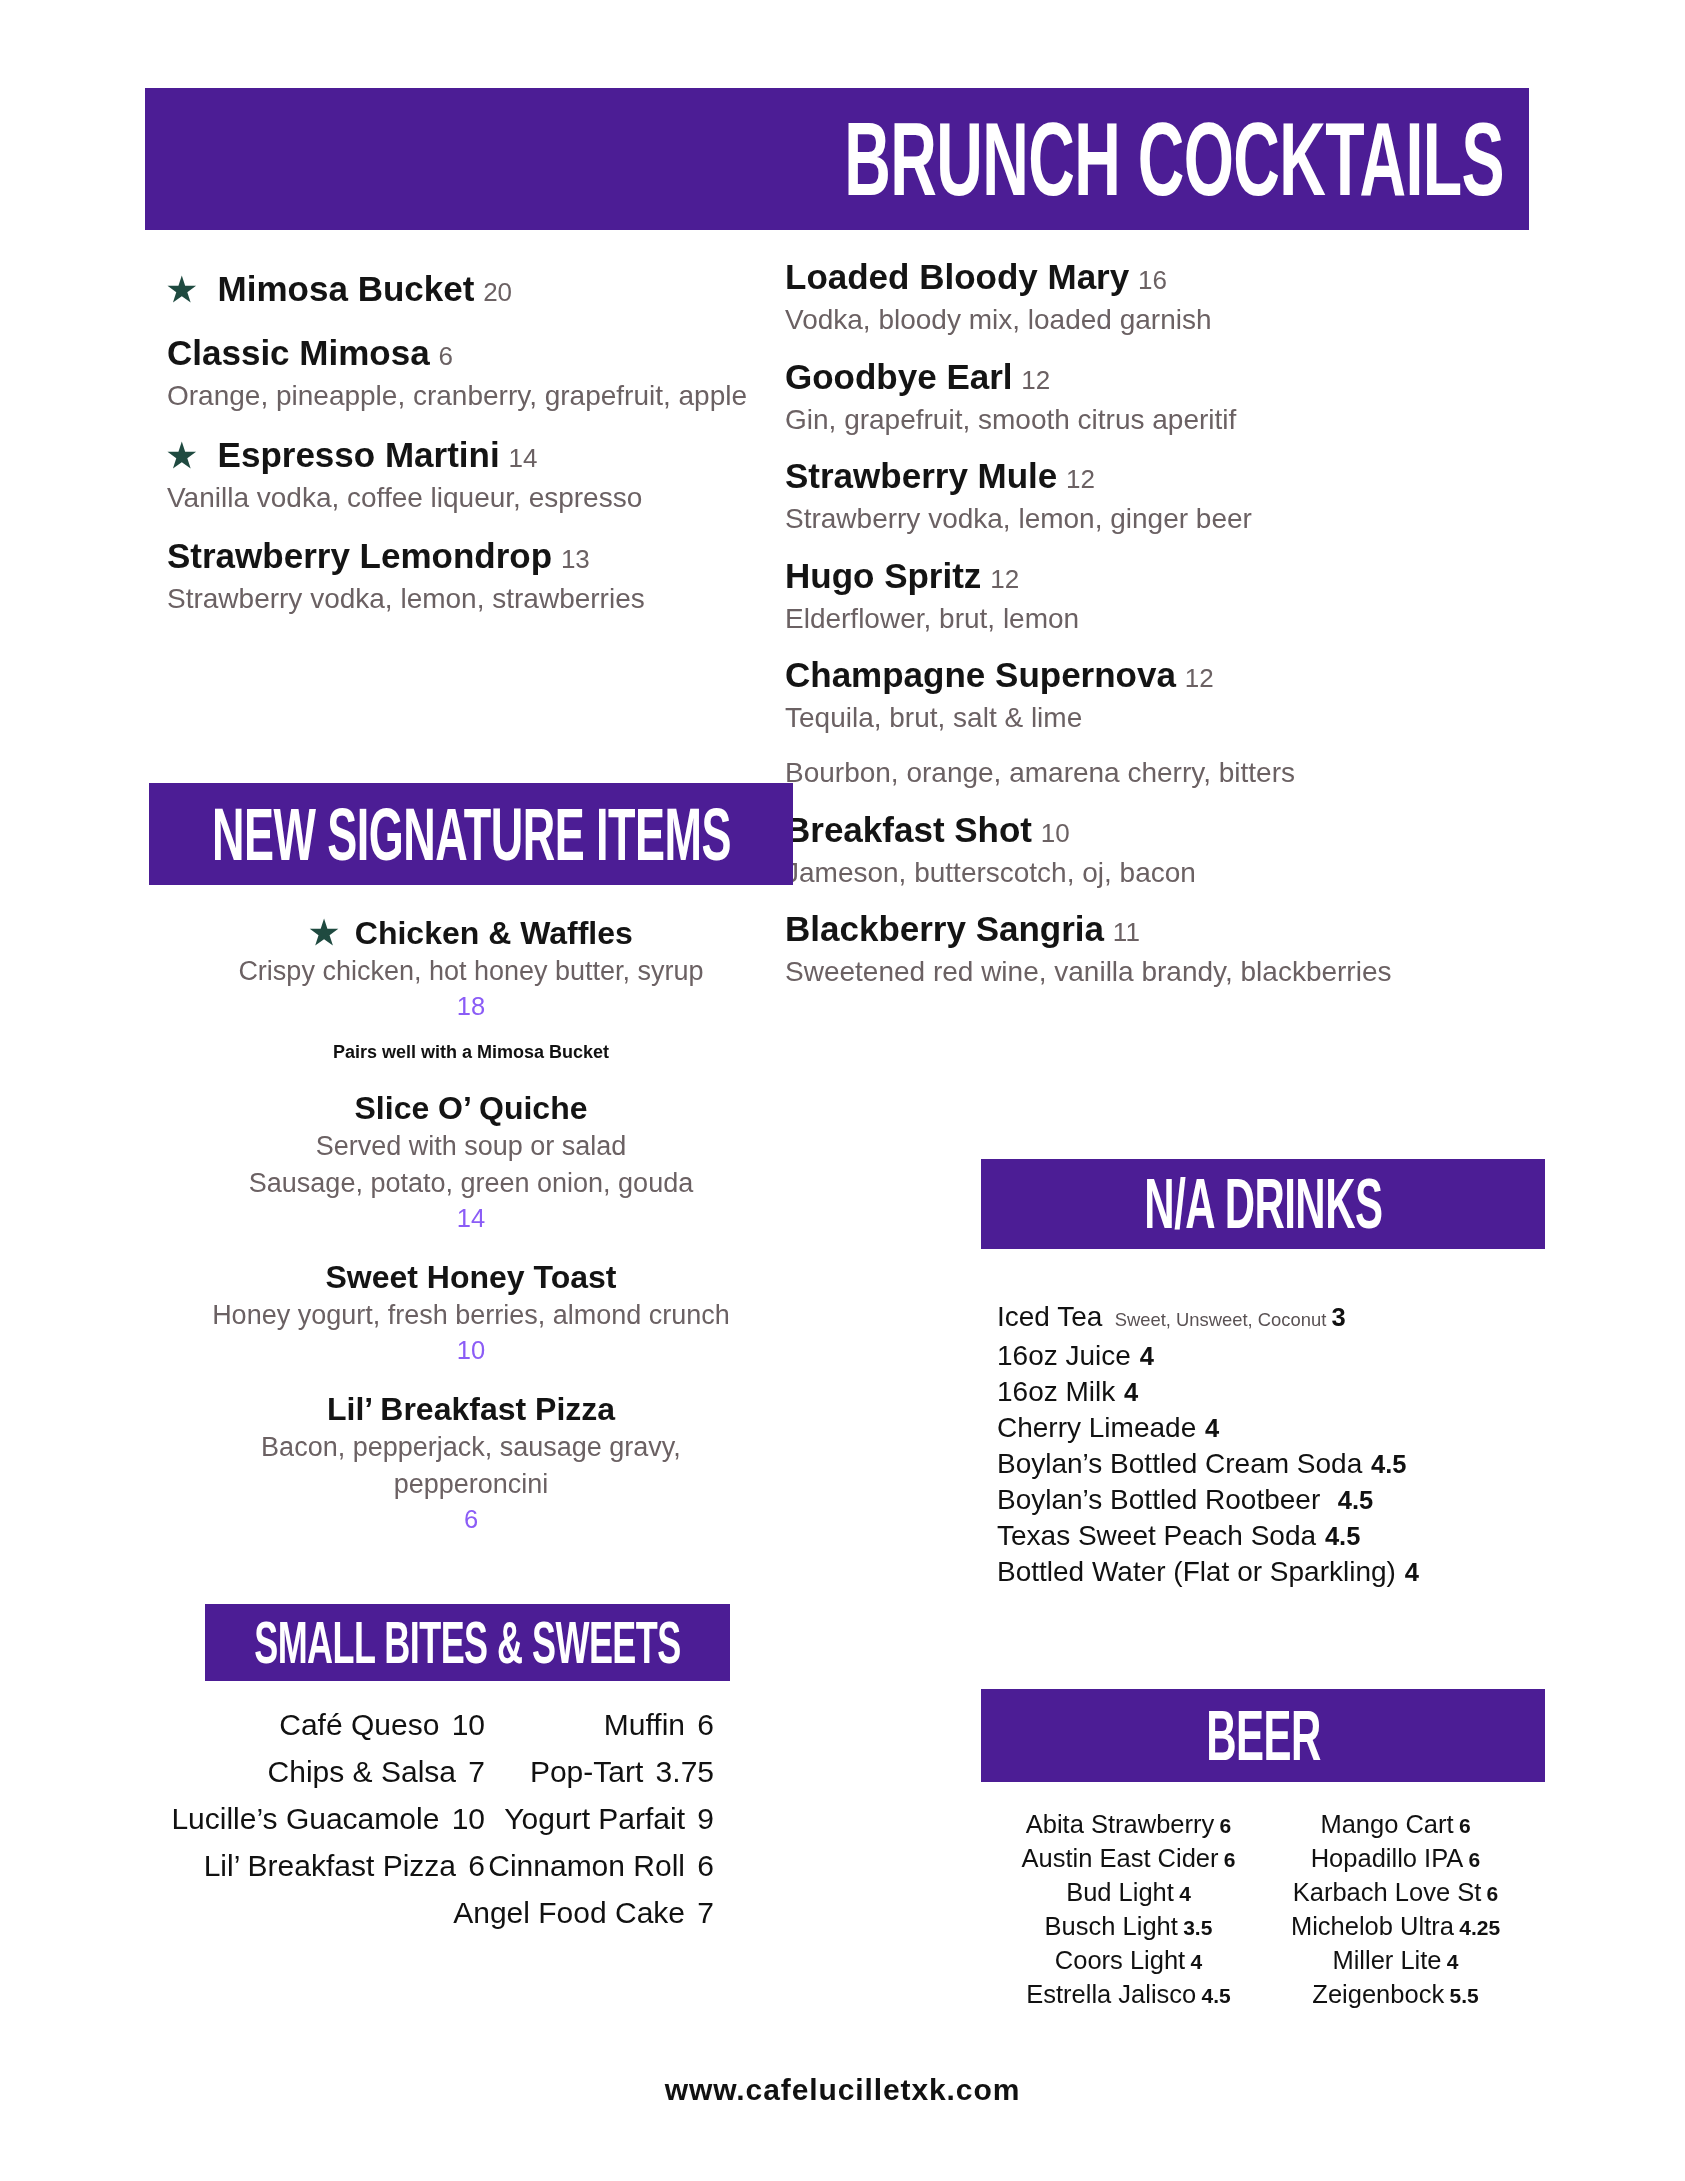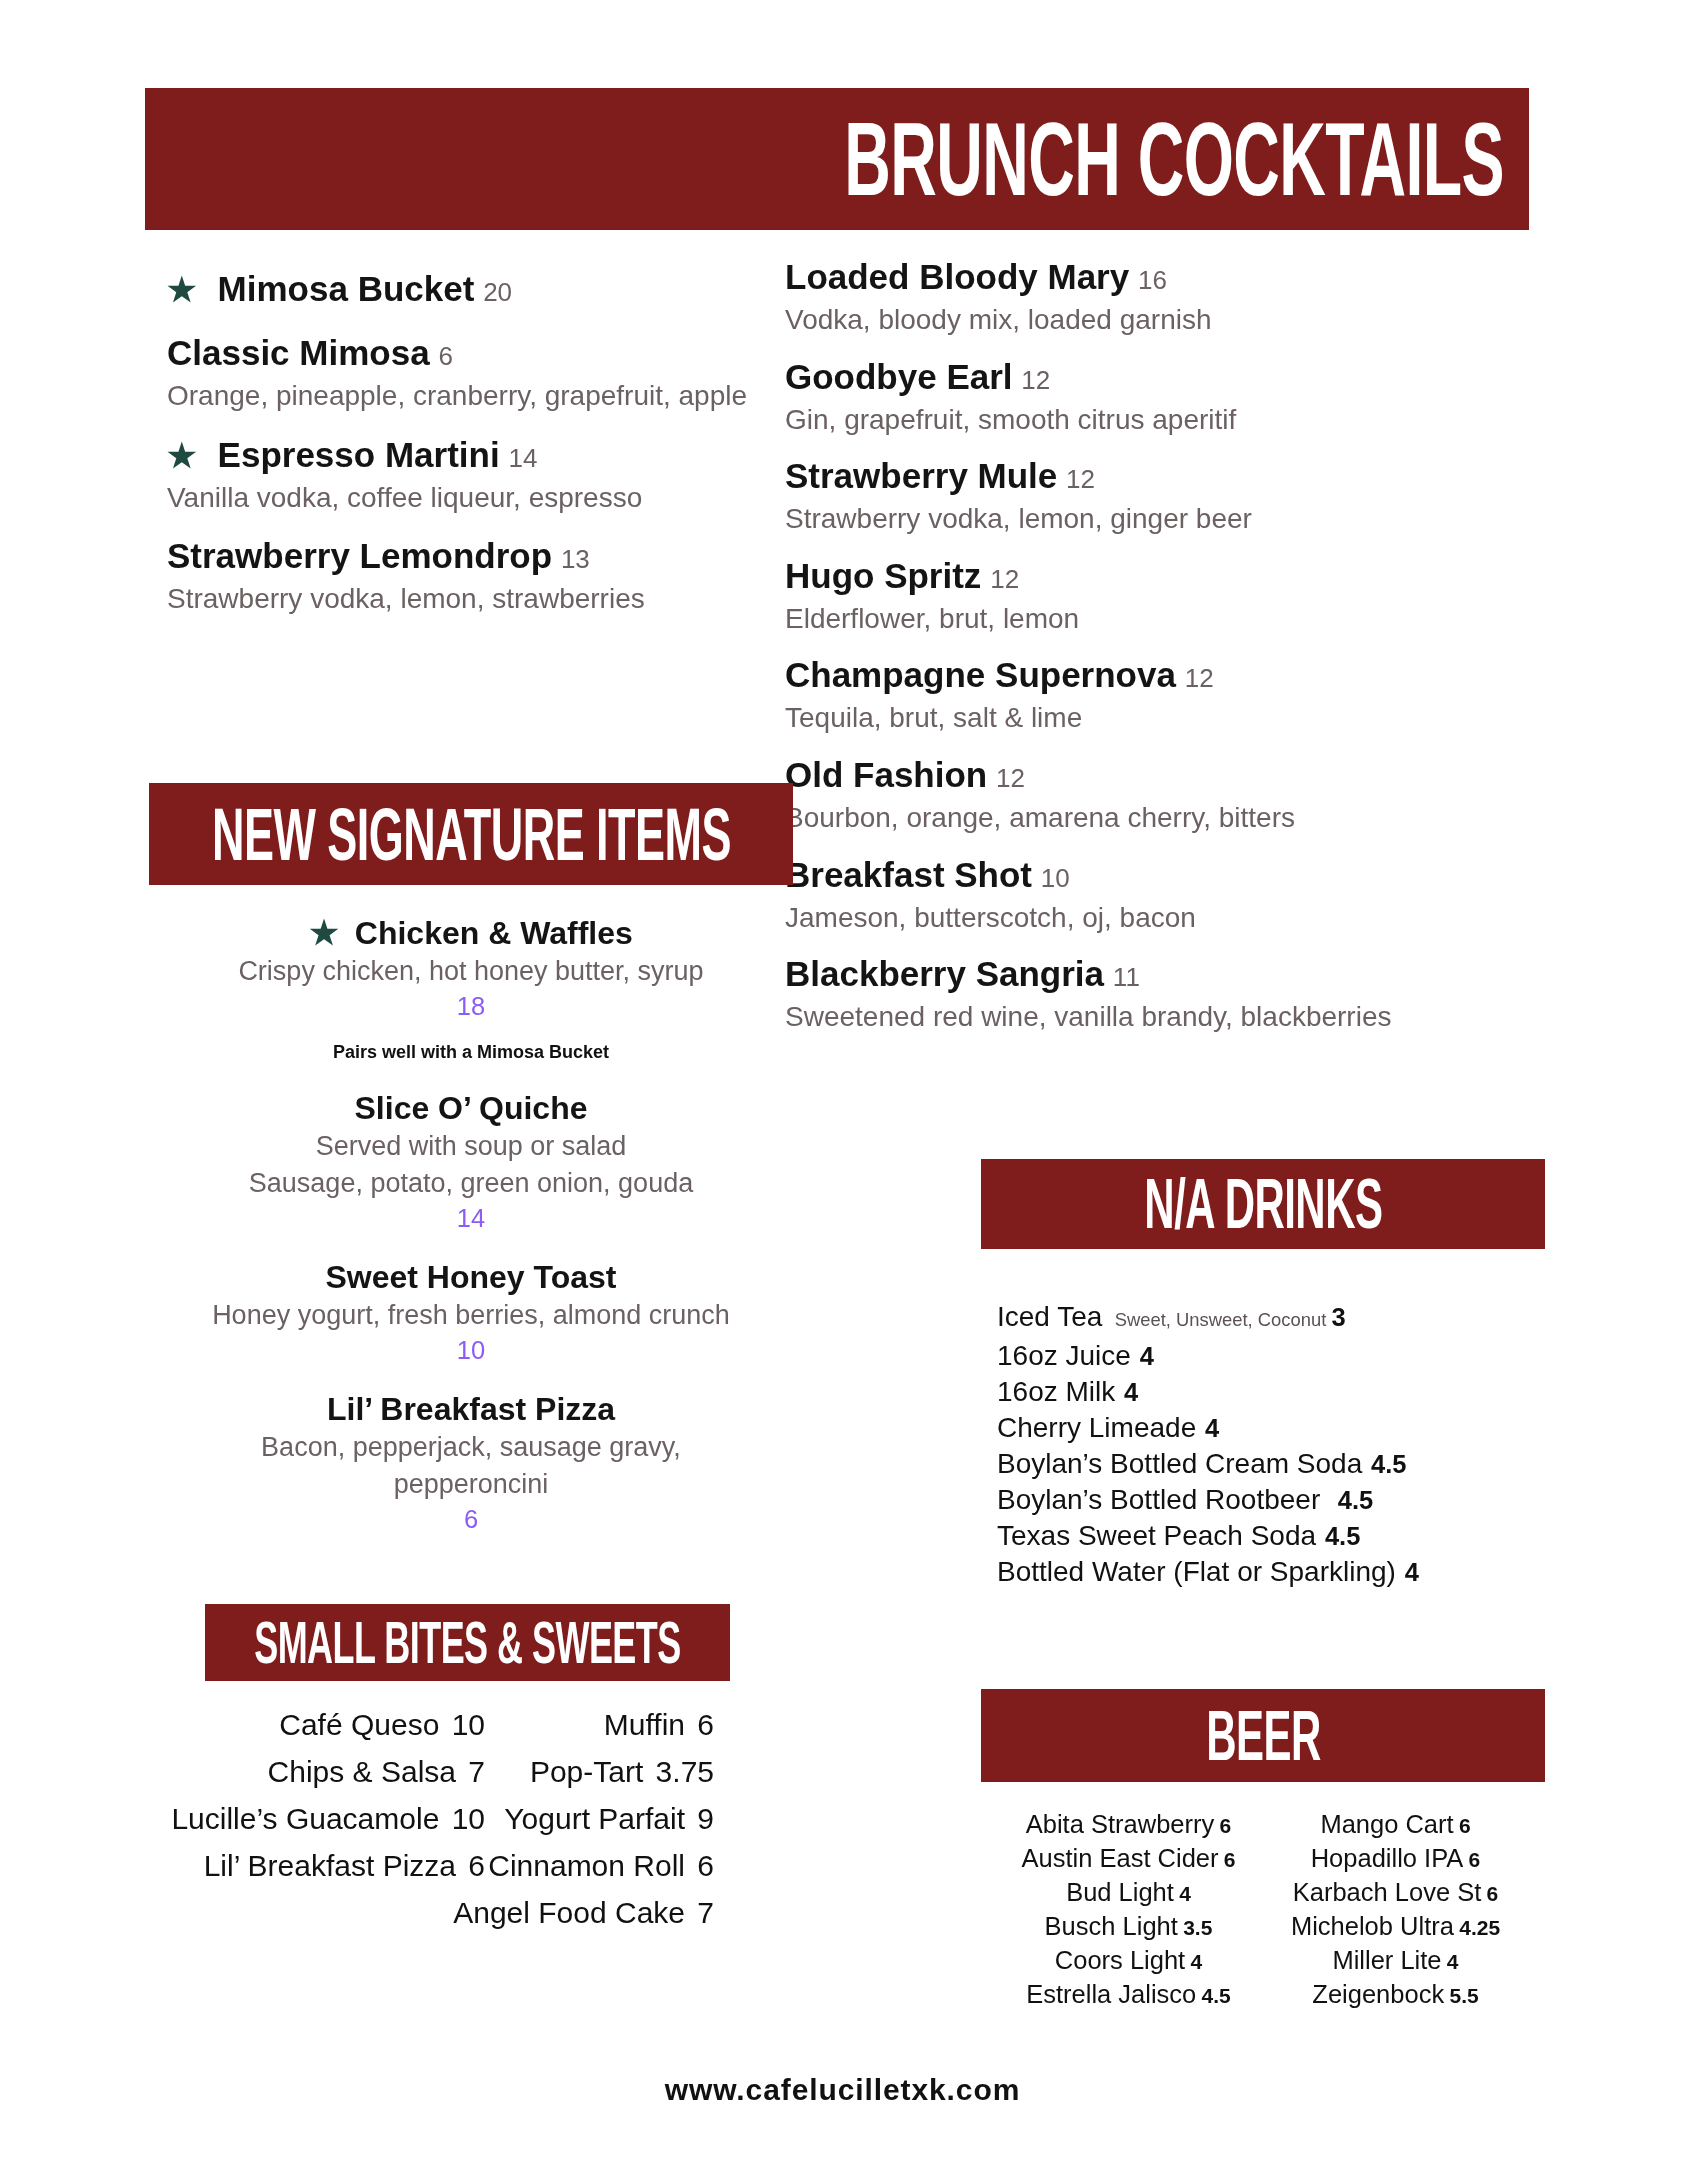--- a/index.html
+++ b/index.html
@@ -1,20 +1,20 @@
 <!DOCTYPE html>
 <html style="font-size:14px"><head>
 <meta charset="utf-8">
 <style>
   * { margin: 0; padding: 0; box-sizing: border-box; }
   html, body { width: 1685px; height: 2181px; background: #ffffff; }
   body { position: relative; font-family: "Liberation Sans", sans-serif; color: #111111; overflow: hidden; }
 
   .banner {
-    position: absolute; background: #7f1d1d; color: #fff;
+    position: absolute; background: #4c1d95; color: #fff;
     font-family: "Liberation Sans Narrow", "Liberation Sans", sans-serif;
     font-weight: bold; letter-spacing: -0.9px;
     display: flex; align-items: center;
     text-transform: uppercase;
   }
   .banner .btxt { display: inline-block; transform-origin: center center; }
 
   #hdr { left: 145px; top: 88px; width: 1384px; height: 142px; justify-content: flex-end; padding-right: 24.6px; }
   #hdr .btxt { font-size: 104px; transform: scaleX(0.62); transform-origin: right center; }
 
@@ -115,21 +115,20 @@
   </div>
   <div class="item">
     <div class="nm"><span>Hugo Spritz</span><span class="pr">12</span></div>
     <div class="ds">Elderflower, brut, lemon</div>
   </div>
   <div class="item">
     <div class="nm"><span>Champagne Supernova</span><span class="pr">12</span></div>
     <div class="ds">Tequila, brut, salt &amp; lime</div>
   </div>
   <div class="item">
-    <div class="nm"><span>Old Fashion</span><span class="pr">12</span></div>
     <div class="ds">Bourbon, orange, amarena cherry, bitters</div>
   </div>
   <div class="item">
     <div class="nm"><span>Breakfast Shot</span><span class="pr">10</span></div>
     <div class="ds">Jameson, butterscotch, oj, bacon</div>
   </div>
   <div class="item">
     <div class="nm"><span>Blackberry Sangria</span><span class="pr">11</span></div>
     <div class="ds">Sweetened red wine, vanilla brandy, blackberries</div>
   </div>

